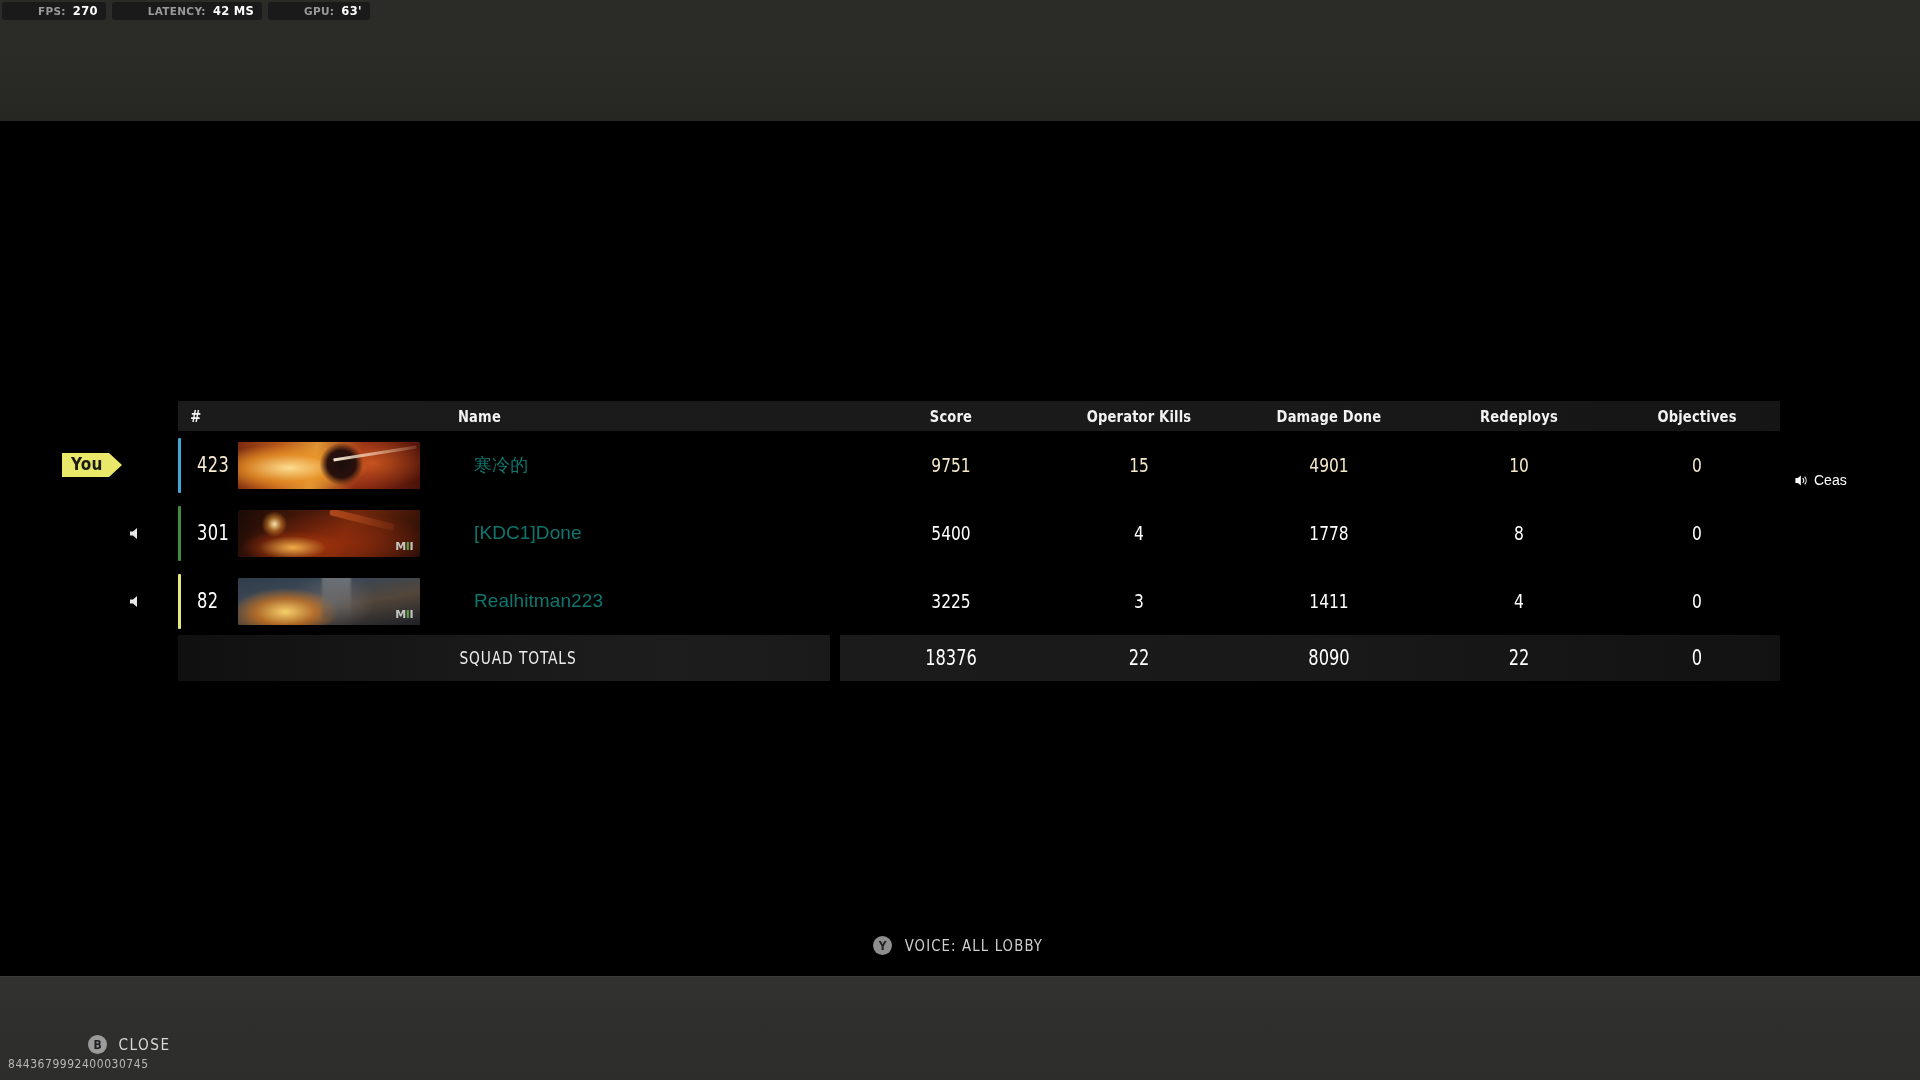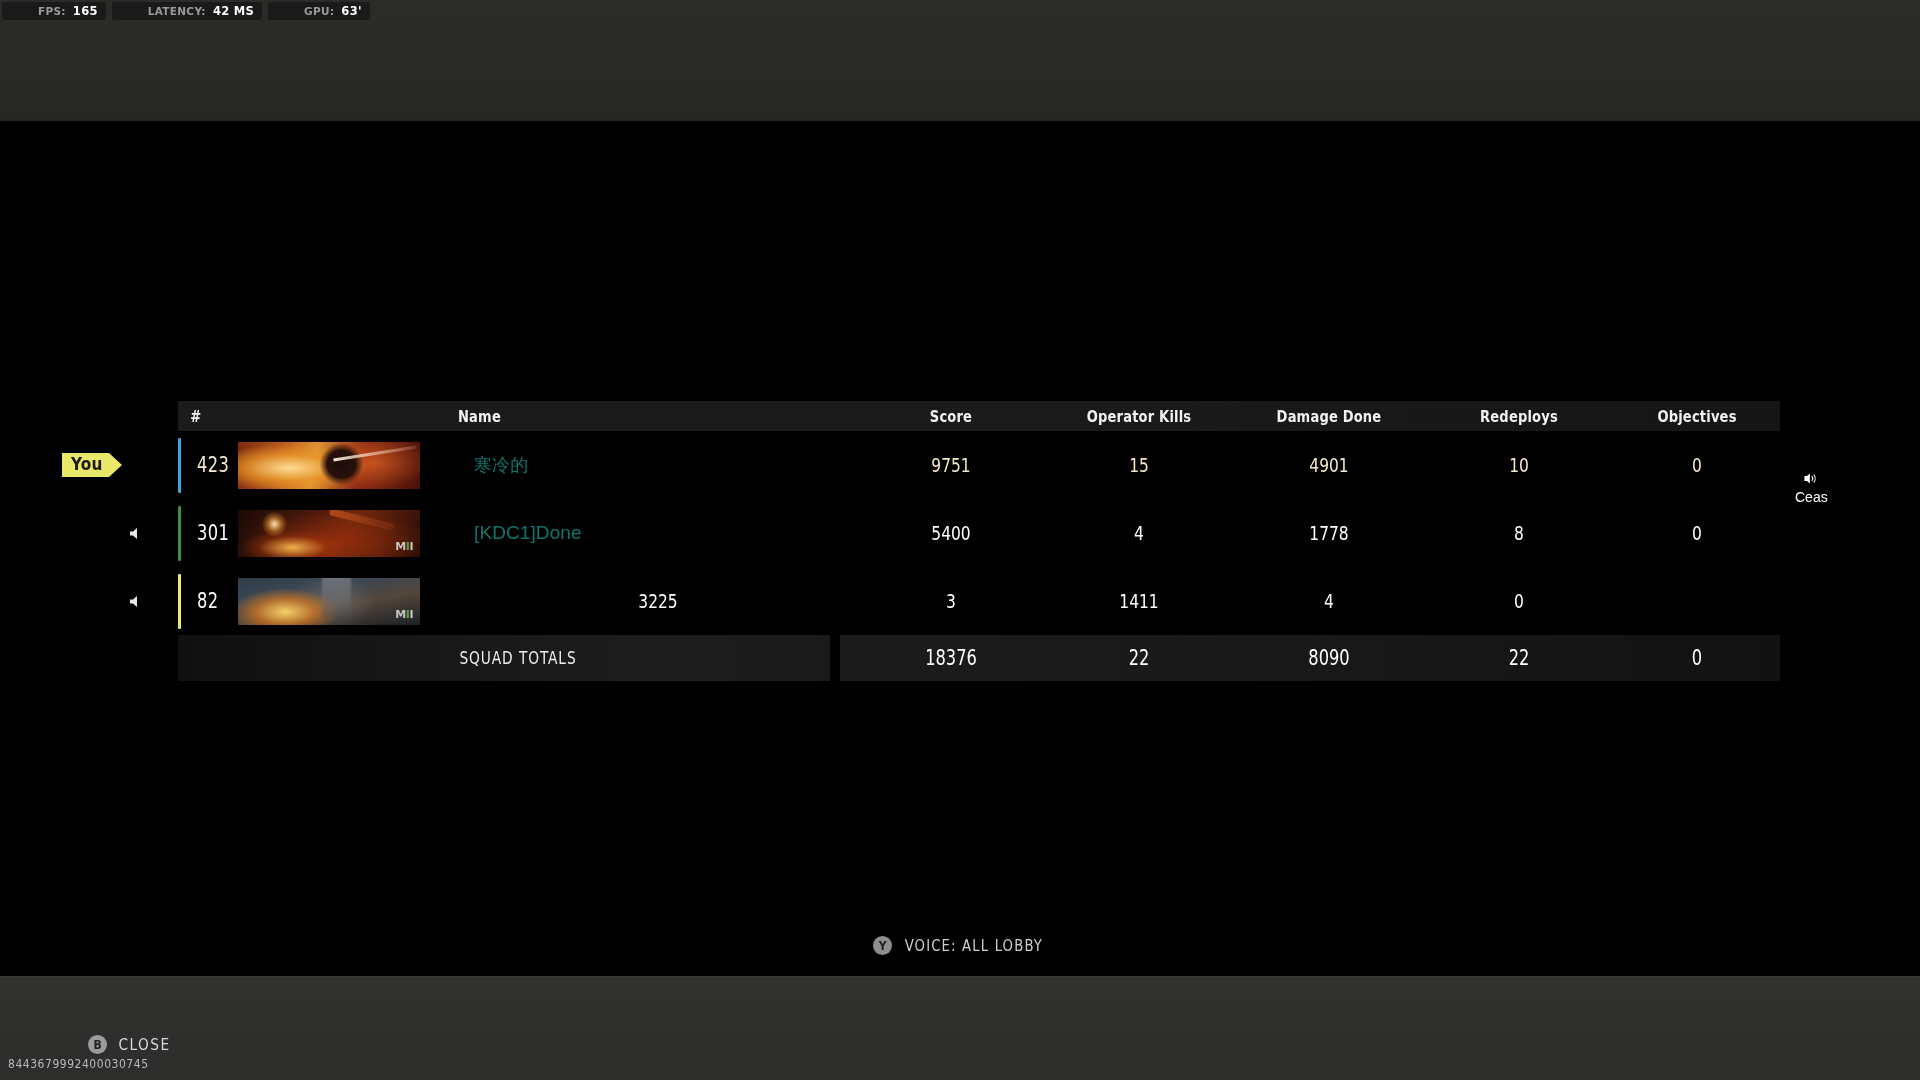--- a/index.html
+++ b/index.html
@@ -310,21 +310,20 @@
   }
 
   
   .voice-chat-indicator {
     position: absolute;
     left: 1795px;
     top: 472px;
     display: flex;
     align-items: center;
     gap: 4px;
-    flex-direction: column;
   }
   .voice-chat-indicator .vc-name {
     font-family: "Liberation Sans", sans-serif;
     font-size: 14px;
     color: #ffffff;
   }
 
   
   .voice-prompt {
     position: absolute;
@@ -388,21 +387,21 @@
 <div id="screen">
 
   <div class="bg-top"></div>
   <div class="bg-mid"></div>
   <div class="bg-bottom"></div>
   <div class="bg-bottom-hairline"></div>
 
   <div class="perf-hud">
     <div class="perf-chip">
       <span class="perf-label">FPS:</span>
-      <span class="perf-value">165</span>
+      <span class="perf-value">270</span>
     </div>
     <div class="perf-chip">
       <span class="perf-label">LATENCY:</span>
       <span class="perf-value">42 MS</span>
     </div>
     <div class="perf-chip">
       <span class="perf-label">GPU:</span>
       <span class="perf-value">63'</span>
     </div>
   </div>
@@ -475,20 +474,21 @@
         </div>
         <div class="accent" style="background:#e7e77a;"></div>
         <span class="rank-num">82</span>
       </div>
       <div>
         <div class="emblem card-3">
           <div class="tower"></div>
           <span class="mw-logo">M<span class="g">I</span>I</span>
         </div>
       </div>
+      <div class="name">Realhitman223</div>
       <div class="cell">3225</div>
       <div class="cell">3</div>
       <div class="cell">1411</div>
       <div class="cell">4</div>
       <div class="cell">0</div>
     </div>
 
     <div class="totals-row">
       <div class="totals-left-panel"></div>
       <div class="totals-right-panel"></div>

